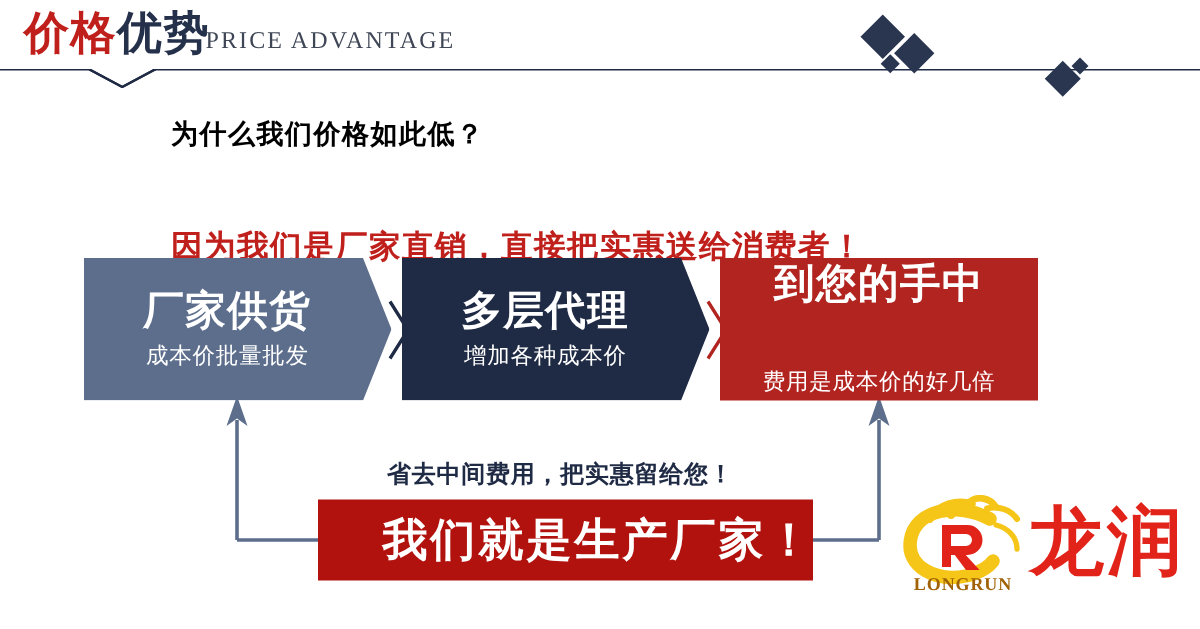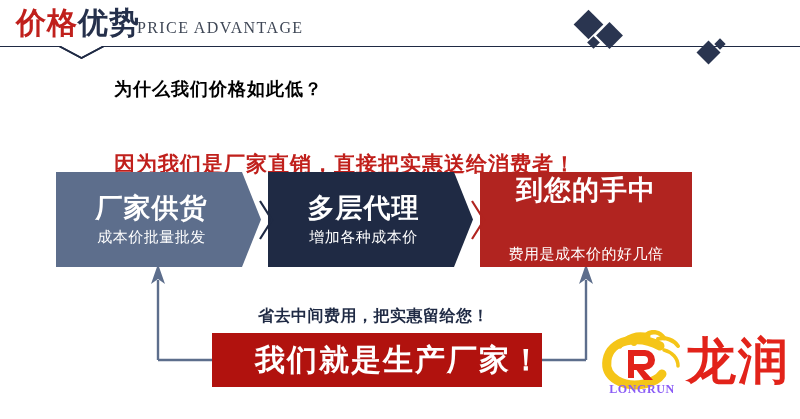--- a/index.html
+++ b/index.html
@@ -119,21 +119,21 @@
     font-family:"DejaVu Sans","Liberation Sans",sans-serif;
     margin-left:44px;
   }
 
   
   .logo { position:absolute; left:598px; top:330px; width:200px; height:78px; }
   .logo-mark { position:absolute; left:0; top:0; width:86px; height:62px; }
   .logo-latin {
     position:absolute; left:2px; top:52px; width:84px;
     text-align:center; font-size:12px; font-weight:bold;
-    letter-spacing:0.6px; color:#8b5cf6;
+    letter-spacing:0.6px; color:#a16207;
     font-family:"Liberation Serif","DejaVu Serif",serif;
   }
   .logo-cn {
     position:absolute; left:88px; top:-2px;
     font-size:50px; font-weight:bold; color:#E2231A;
     letter-spacing:2px; line-height:66px; white-space:nowrap;
     font-family:"DejaVu Sans","Liberation Sans",sans-serif;
   }
 </style>
 </head>

